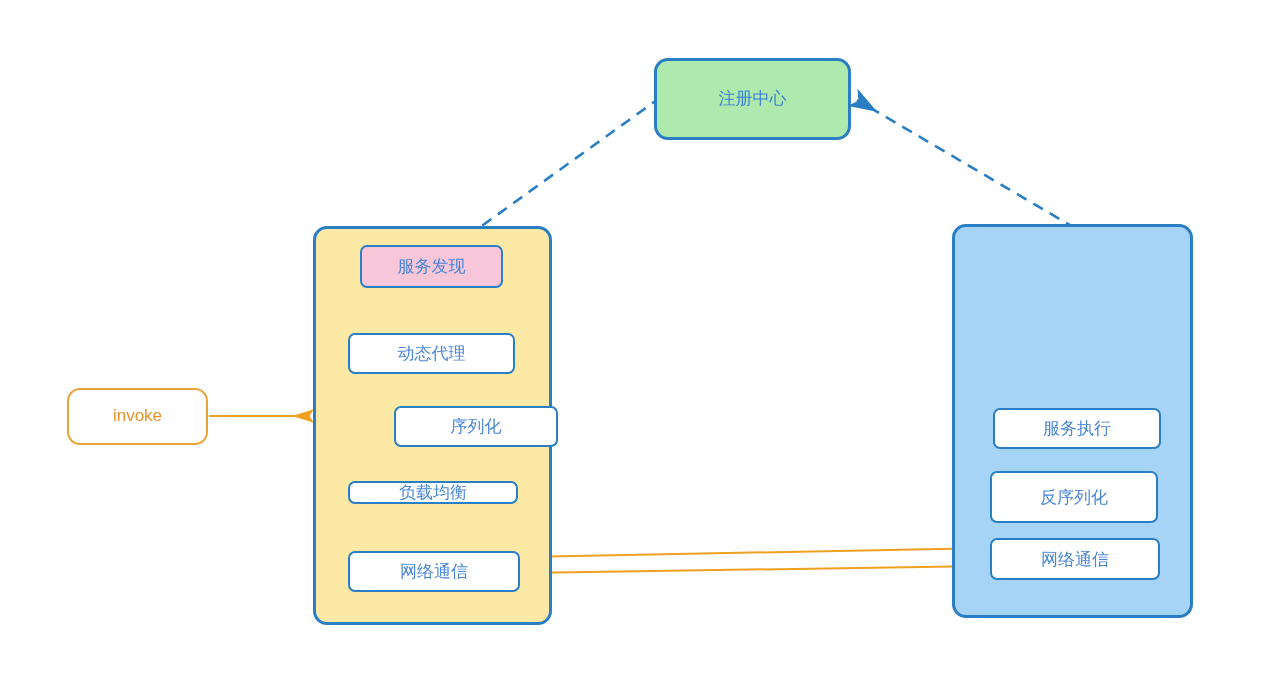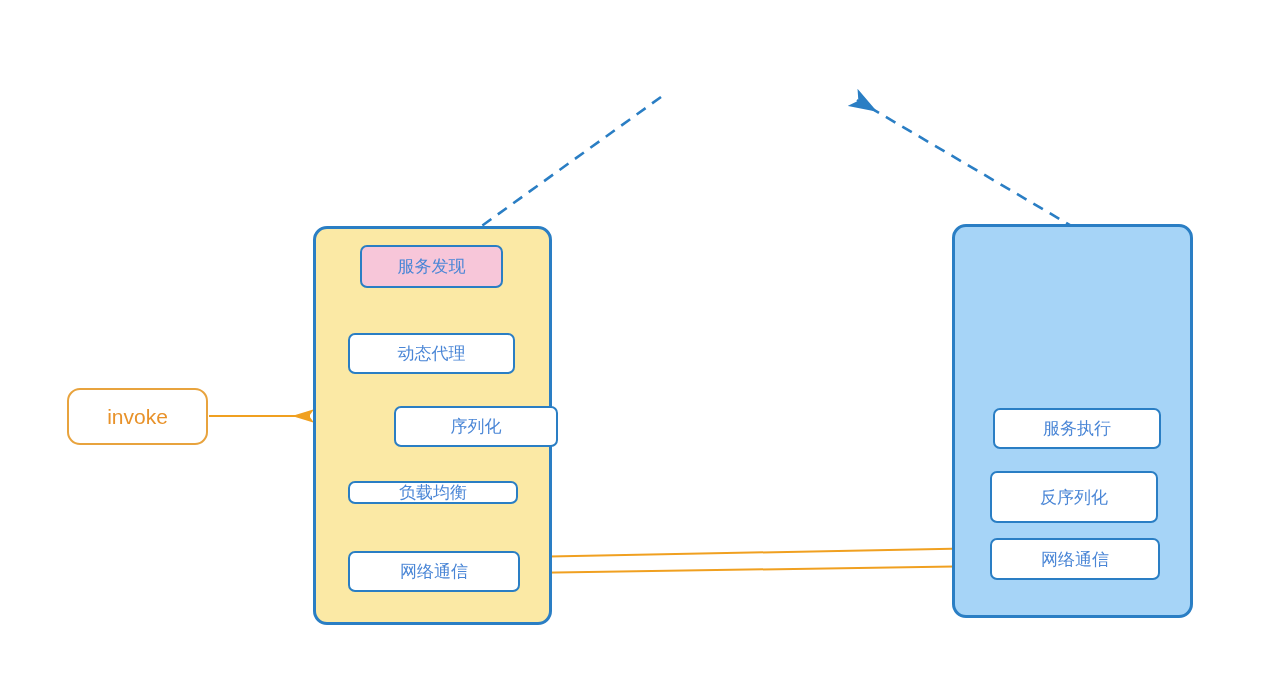--- a/index.html
+++ b/index.html
@@ -105,21 +105,21 @@
   
   .invoke-box {
     left: 67px;
     top: 388px;
     width: 141px;
     height: 57px;
     background: #ffffff;
     border: 2.5px solid #e8a33d;
     border-radius: 13px;
     color: #e8922a;
-    font-size: 21px;
+    font-size: 17px;
   }
 </style>
 </head>
 <body>
 
 <div id="canvas">
 
   <svg class="svg-layer" viewBox="0 0 1263 690" xmlns="http://www.w3.org/2000/svg">
     <defs>
       <marker id="arrow-blue" markerWidth="11" markerHeight="11" refX="9" refY="4" orient="auto" markerUnits="strokeWidth">
@@ -144,20 +144,23 @@
 
     <g>
       <path d="M 990,548 L 524,557" fill="none" stroke="#f0a020" stroke-width="2" marker-end="url(#arrow-orange)"></path>
     </g>
 
     <g>
       <path d="M 524,573 L 986,566" fill="none" stroke="#f0a020" stroke-width="2" marker-end="url(#arrow-orange)"></path>
     </g>
   </svg>
 
+  <div class="node registry">
+    <span>注册中心</span>
+  </div>
 
   <div class="panel panel-consumer"></div>
 
   <div class="item pink it-discovery">
     <span>服务发现</span>
   </div>
   <div class="item it-proxy">
     <span>动态代理</span>
   </div>
   <div class="item it-serialize">

